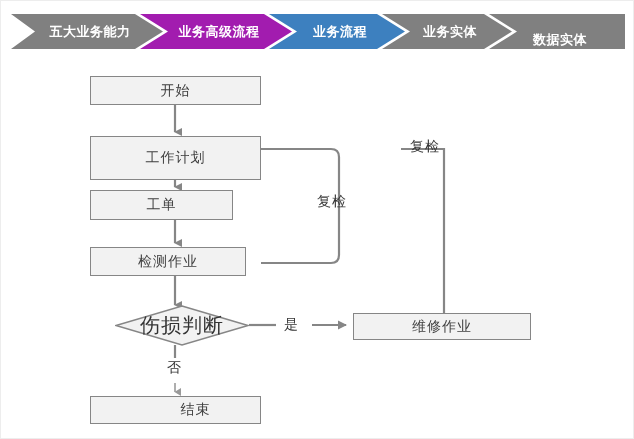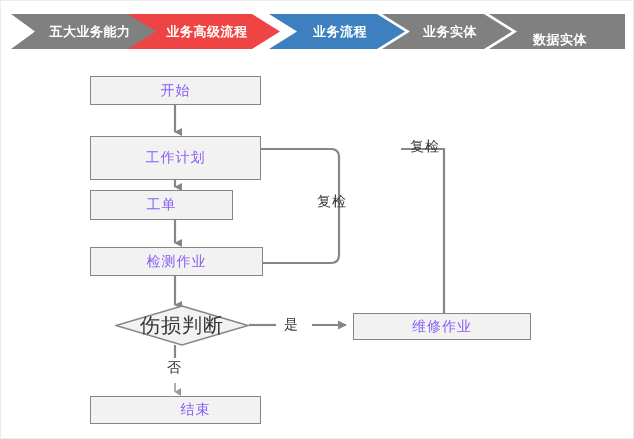--- a/index.html
+++ b/index.html
@@ -30,21 +30,21 @@
   }
   .chev span{position:relative;z-index:2;padding-left:6px;}
 
   
   .node{
     position:absolute;
     background:#f2f2f2;
     border:1px solid #868686;
     box-sizing:border-box;
     display:flex;align-items:center;justify-content:center;
-    color:#8b5cf6;
+    color:#404040;
     font-size:14px;
     letter-spacing:1px;
   }
   .diamond-wrap{
     position:absolute;
     display:flex;align-items:center;justify-content:center;
     color:#333333;font-size:20px;letter-spacing:1px;
   }
   .diamond-wrap svg{position:absolute;left:0;top:0;}
   .diamond-wrap .dlabel{position:relative;z-index:2;}
@@ -64,21 +64,21 @@
 
 <div id="page">
 
   <div id="breadcrumb">
 
     <div class="chev" style="left:10px;width:152px;background:#808080;
                 clip-path:polygon(0 0, 124px 0, 152px 17.5px, 124px 35px, 0 35px, 24px 17.5px);">
       <span>五大业务能力</span>
     </div>
 
-    <div class="chev" style="left:127px;width:152px;background:#ef4444;
+    <div class="chev" style="left:139px;width:152px;background:#a21caf;
                 clip-path:polygon(0 0, 124px 0, 152px 17.5px, 124px 35px, 0 35px, 28px 17.5px);">
       <span>业务高级流程</span>
     </div>
 
     <div class="chev" style="left:268px;width:136px;background:#3d80bf;
                 clip-path:polygon(0 0, 108px 0, 136px 17.5px, 108px 35px, 0 35px, 28px 17.5px);">
       <span>业务流程</span>
     </div>
 
     <div class="chev" style="left:381px;width:130px;background:#808080;
@@ -138,21 +138,21 @@
   </div>
 
   <div class="node" style="left:89px;top:135px;width:171px;height:44px;">
     <span>工作计划</span>
   </div>
 
   <div class="node" style="left:89px;top:189px;width:143px;height:30px;">
     <span>工单</span>
   </div>
 
-  <div class="node" style="left:89px;top:246px;width:173px;height:29px;">
+  <div class="node" style="left:89px;top:246px;width:156px;height:29px;">
     <span>检测作业</span>
   </div>
 
   <div class="diamond-wrap" style="left:114px;top:304px;width:134px;height:41px;">
     <svg width="134" height="41" viewBox="0 0 134 41">
       <polygon points="67,1 133,20.5 67,40 1,20.5" fill="#f2f2f2" stroke="#868686" stroke-width="1.4"></polygon>
     </svg>
     <span class="dlabel">伤损判断</span>
   </div>
 

